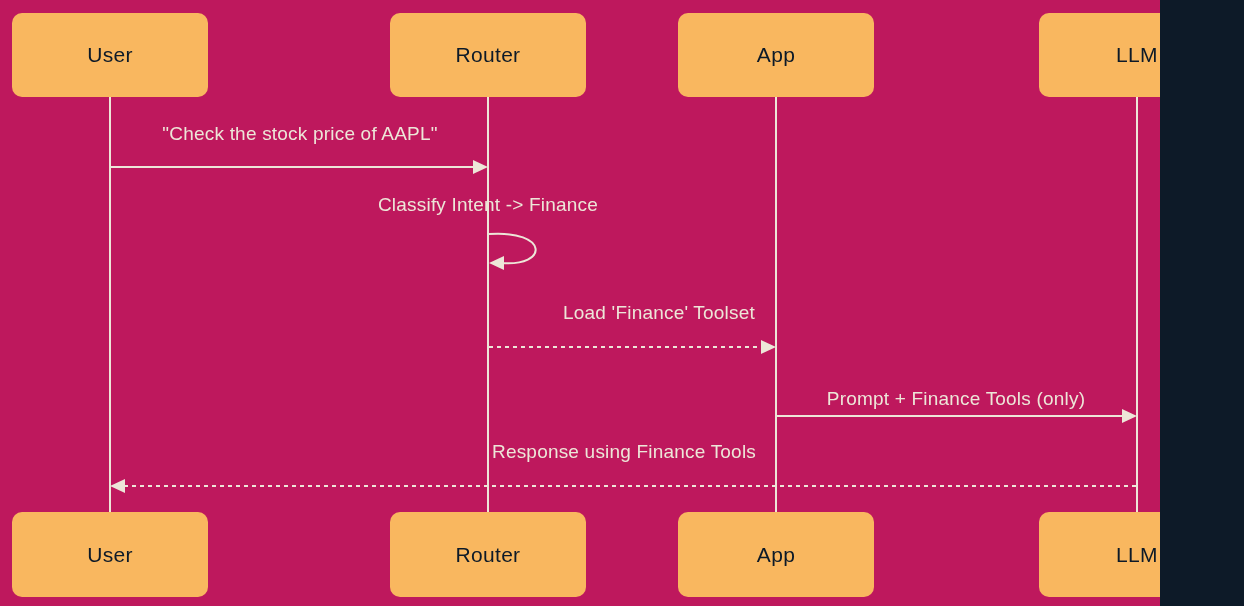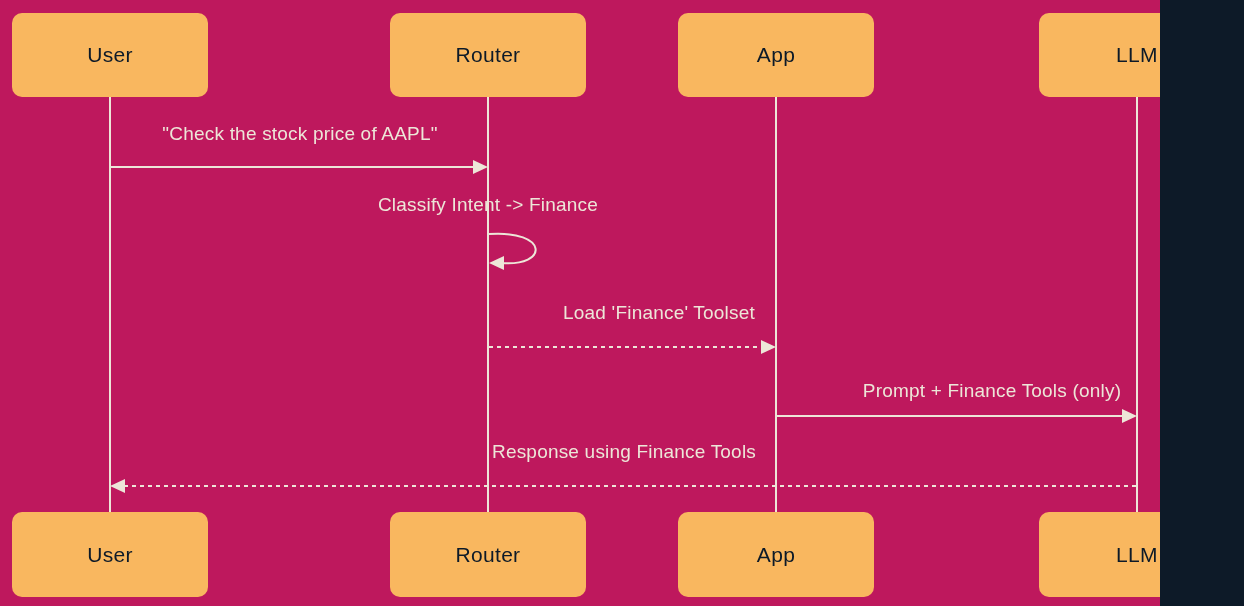--- a/index.html
+++ b/index.html
@@ -81,21 +81,21 @@
   <div class="actor-box" style="left:678px;  top:13px;">
       <span>App</span>
     </div>
   <div class="actor-box" style="left:1039px; top:13px;">
       <span>LLM</span>
     </div>
 
   <div class="msg-label" style="left:300px; top:123px;">"Check the stock price of AAPL"</div>
   <div class="msg-label" style="left:488px; top:194px;">Classify Intent -&gt; Finance</div>
   <div class="msg-label" style="left:631px; top:302px;margin-left:28px;">Load 'Finance' Toolset</div>
-  <div class="msg-label" style="left:956px; top:380px;margin-left:36px;">Prompt + Finance Tools (only)</div>
+  <div class="msg-label" style="left:956px; top:388px;">Prompt + Finance Tools (only)</div>
   <div class="msg-label" style="left:624px; top:441px;text-align:center;">Response using Finance Tools</div>
 
   <div class="actor-box bottom" style="left:12px;   top:512px;">
       <span>User</span>
     </div>
   <div class="actor-box bottom" style="left:390px;  top:512px;">
       <span>Router</span>
     </div>
   <div class="actor-box bottom" style="left:678px;  top:512px;">
       <span>App</span>

